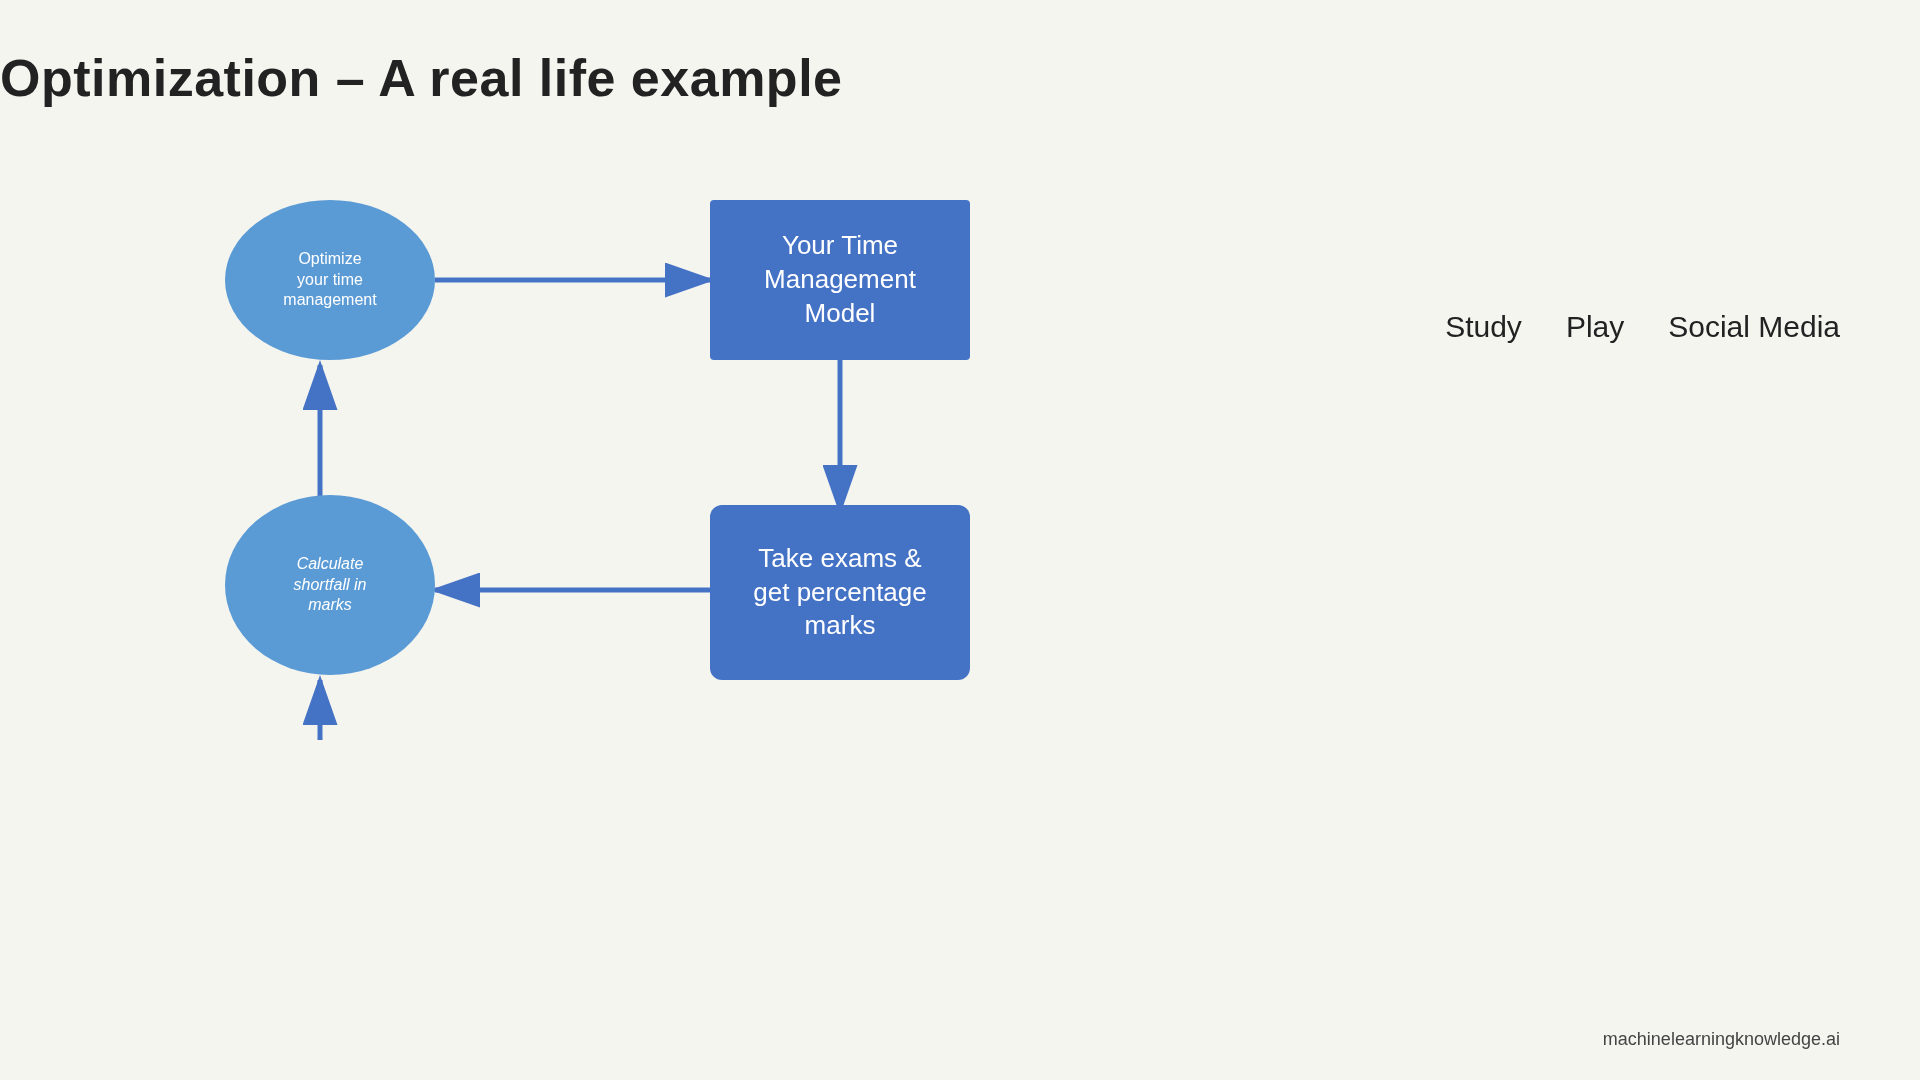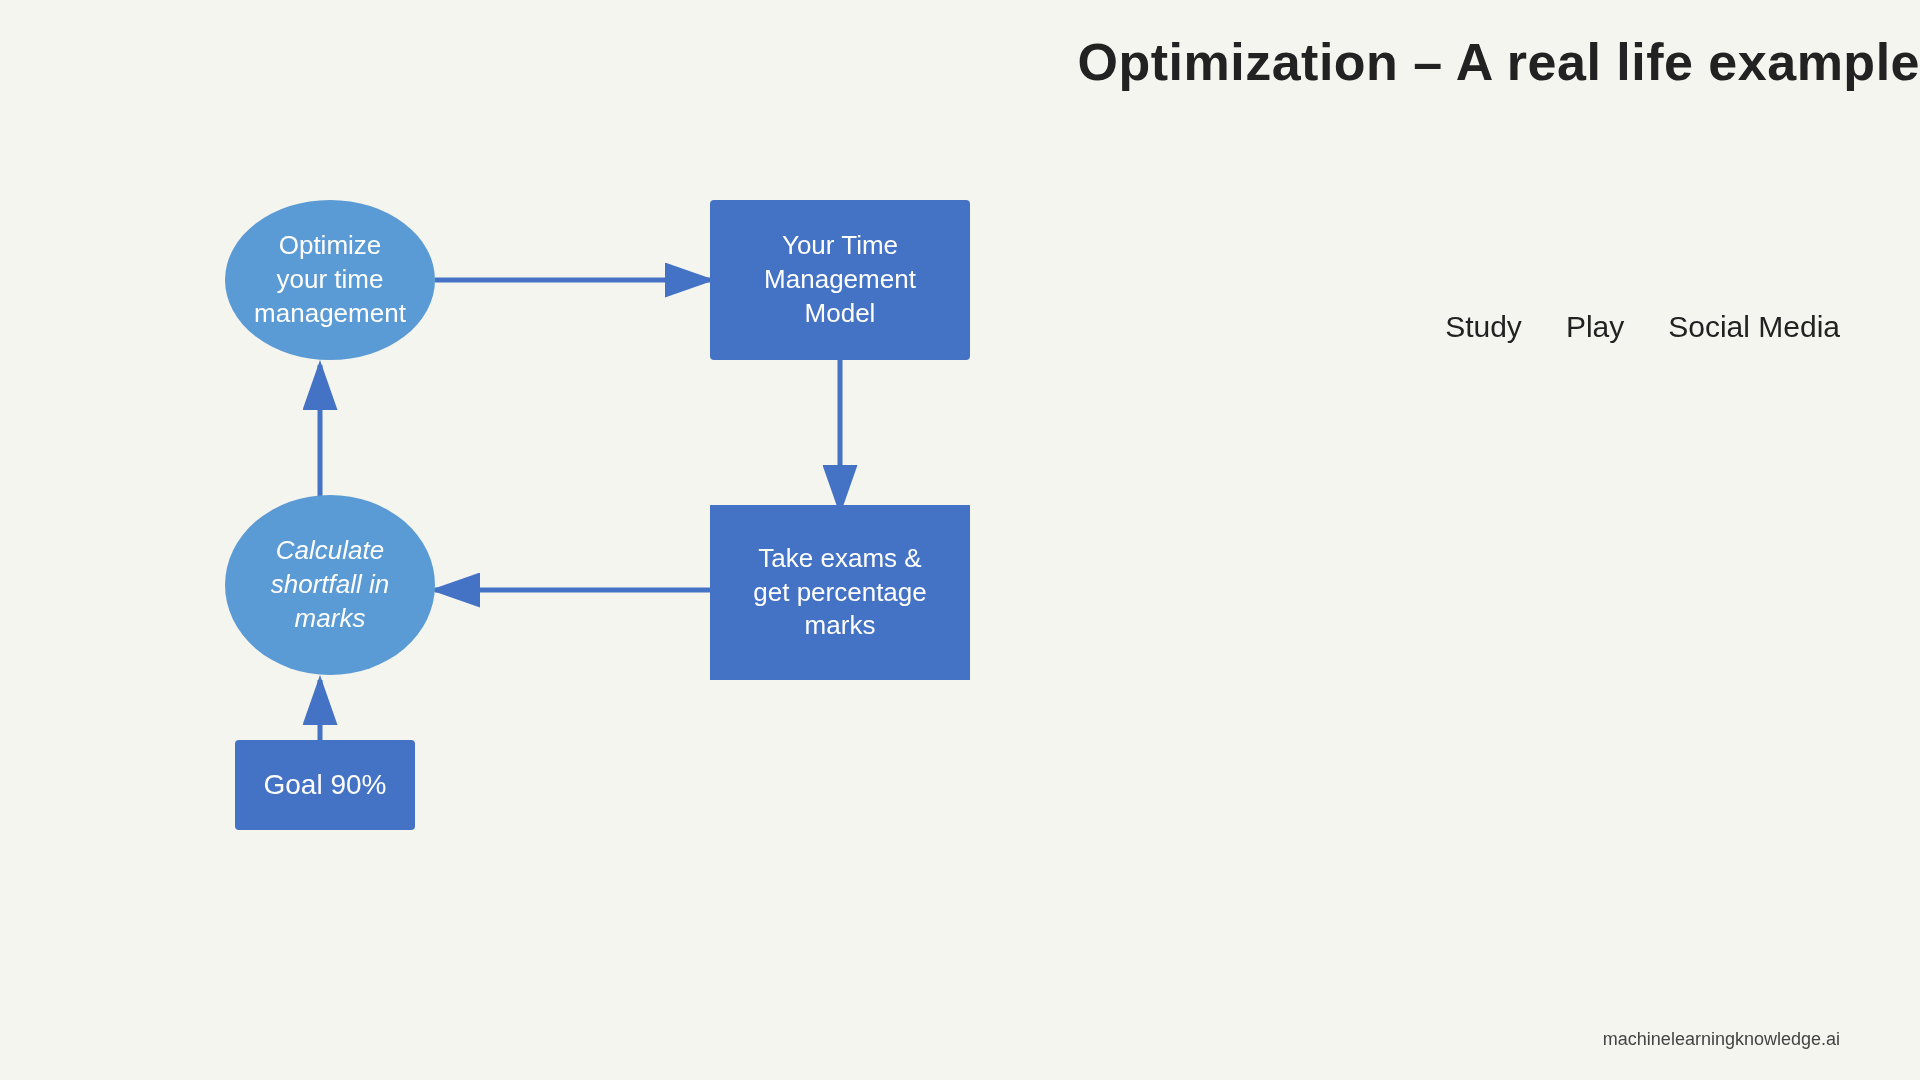--- a/index.html
+++ b/index.html
@@ -6,25 +6,25 @@
     body {
       width: 1920px;
       height: 1080px;
       background-color: #f5f5f0;
       font-family: 'Segoe UI', Arial, sans-serif;
       overflow: hidden;
       position: relative;
     }
 
     .page-title {
-      text-align: right;
+      text-align: left;
       font-size: 52px;
       font-weight: 600;
       color: #222;
-      padding-top: 32px;
+      padding-top: 48px;
       letter-spacing: 0.5px;
     }
 
     .diagram-container {
       position: absolute;
       left: 220px;
       top: 150px;
       width: 820px;
       height: 700px;
     }
@@ -32,21 +32,21 @@
     
     .ellipse-node {
       position: absolute;
       border-radius: 50%;
       background-color: #5b9bd5;
       display: flex;
       align-items: center;
       justify-content: center;
       text-align: center;
       color: white;
-      font-size: 26px;
+      font-size: 16px;
       font-weight: 500;
       line-height: 1.3;
     }
 
     
     .rect-node {
       position: absolute;
       background-color: #4472c4;
       display: flex;
       align-items: center;
@@ -138,29 +138,26 @@
 Management
 Model</span>
   </div>
 
   <div class="ellipse-node" style="left: 5px; top: 345px; width: 210px; height: 180px;">
     <span style="white-space: pre-line; font-style:italic;">Calculate
 shortfall in
 marks</span>
   </div>
 
-  <div class="rect-node" style="left: 490px; top: 355px; width: 260px; height: 175px; border-radius: 0;">
+  <div class="rect-node" style="left: 490px; top: 355px; width: 260px; height: 175px; border-radius: 12px;">
     <span style="white-space: pre-line; text-align:center;">Take exams &amp;
 get percentage
 marks</span>
   </div>
 
-  <div class="rect-node" style="left: 15px; top: 590px; width: 180px; height: 90px; border-radius: 4px; font-size:28px;">
-    <span>Goal 90%</span>
-  </div>
 </div>
 
 <div class="side-labels">
   <span class="side-label">Study</span>
   <span class="side-label">Play</span>
   <span class="side-label">Social Media</span>
 </div>
 
 <div class="footer">machinelearningknowledge.ai</div>
 

